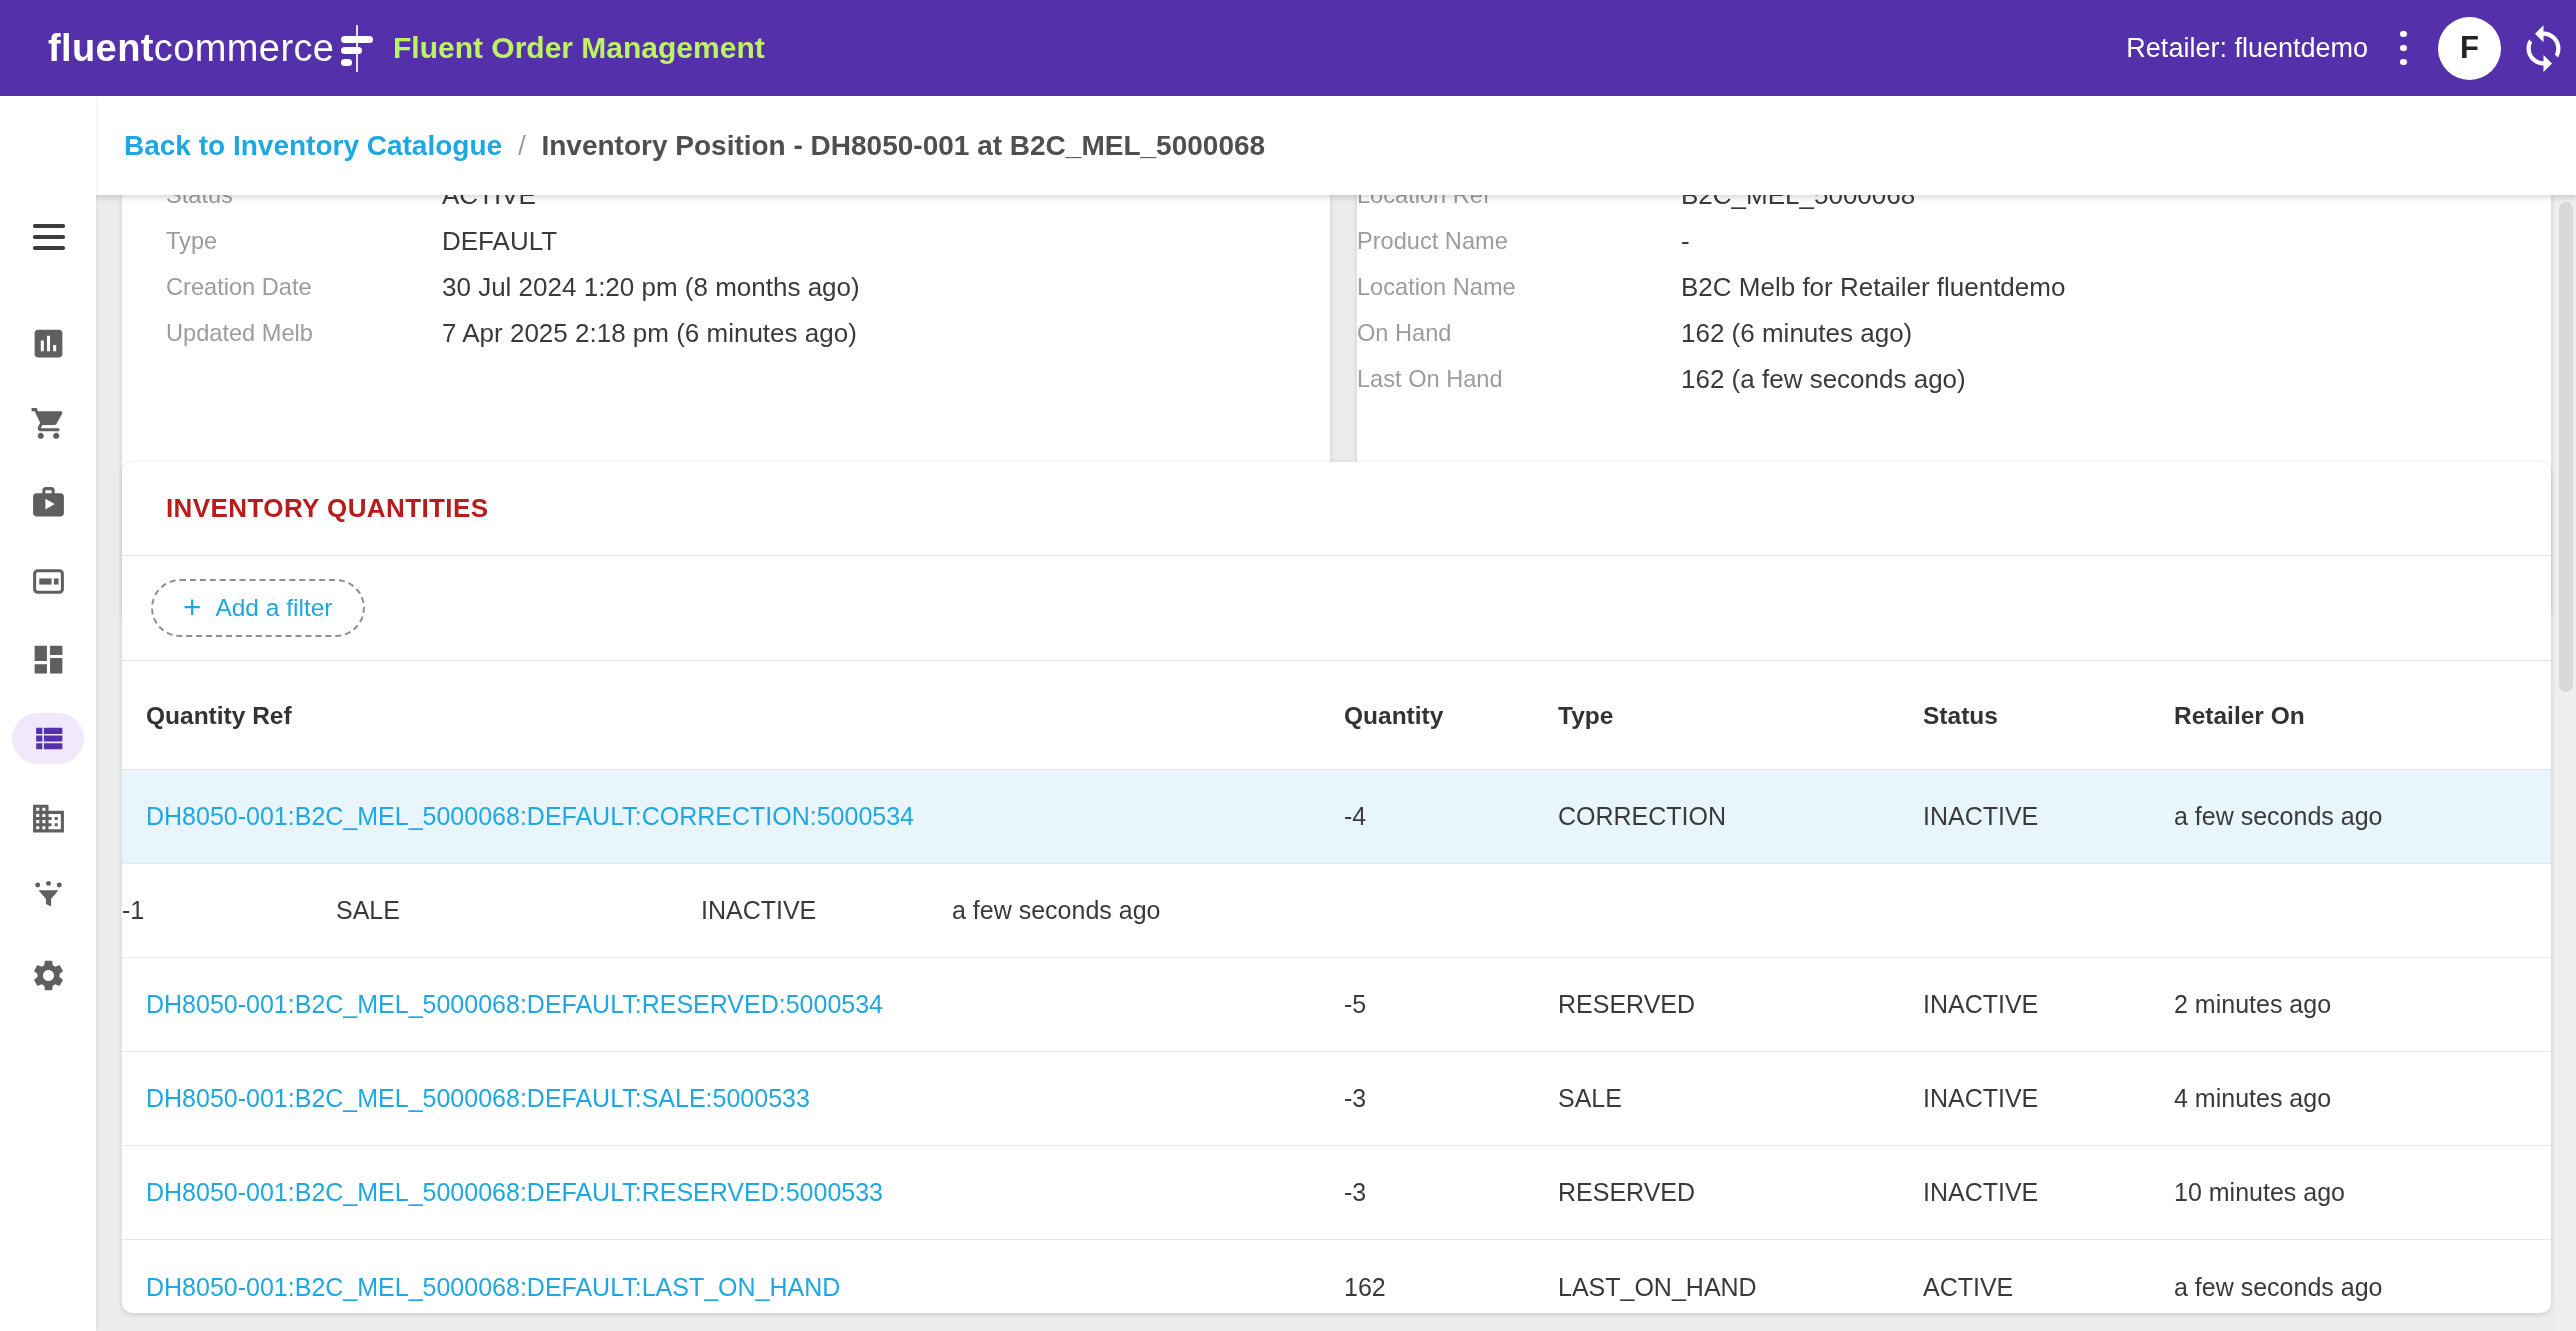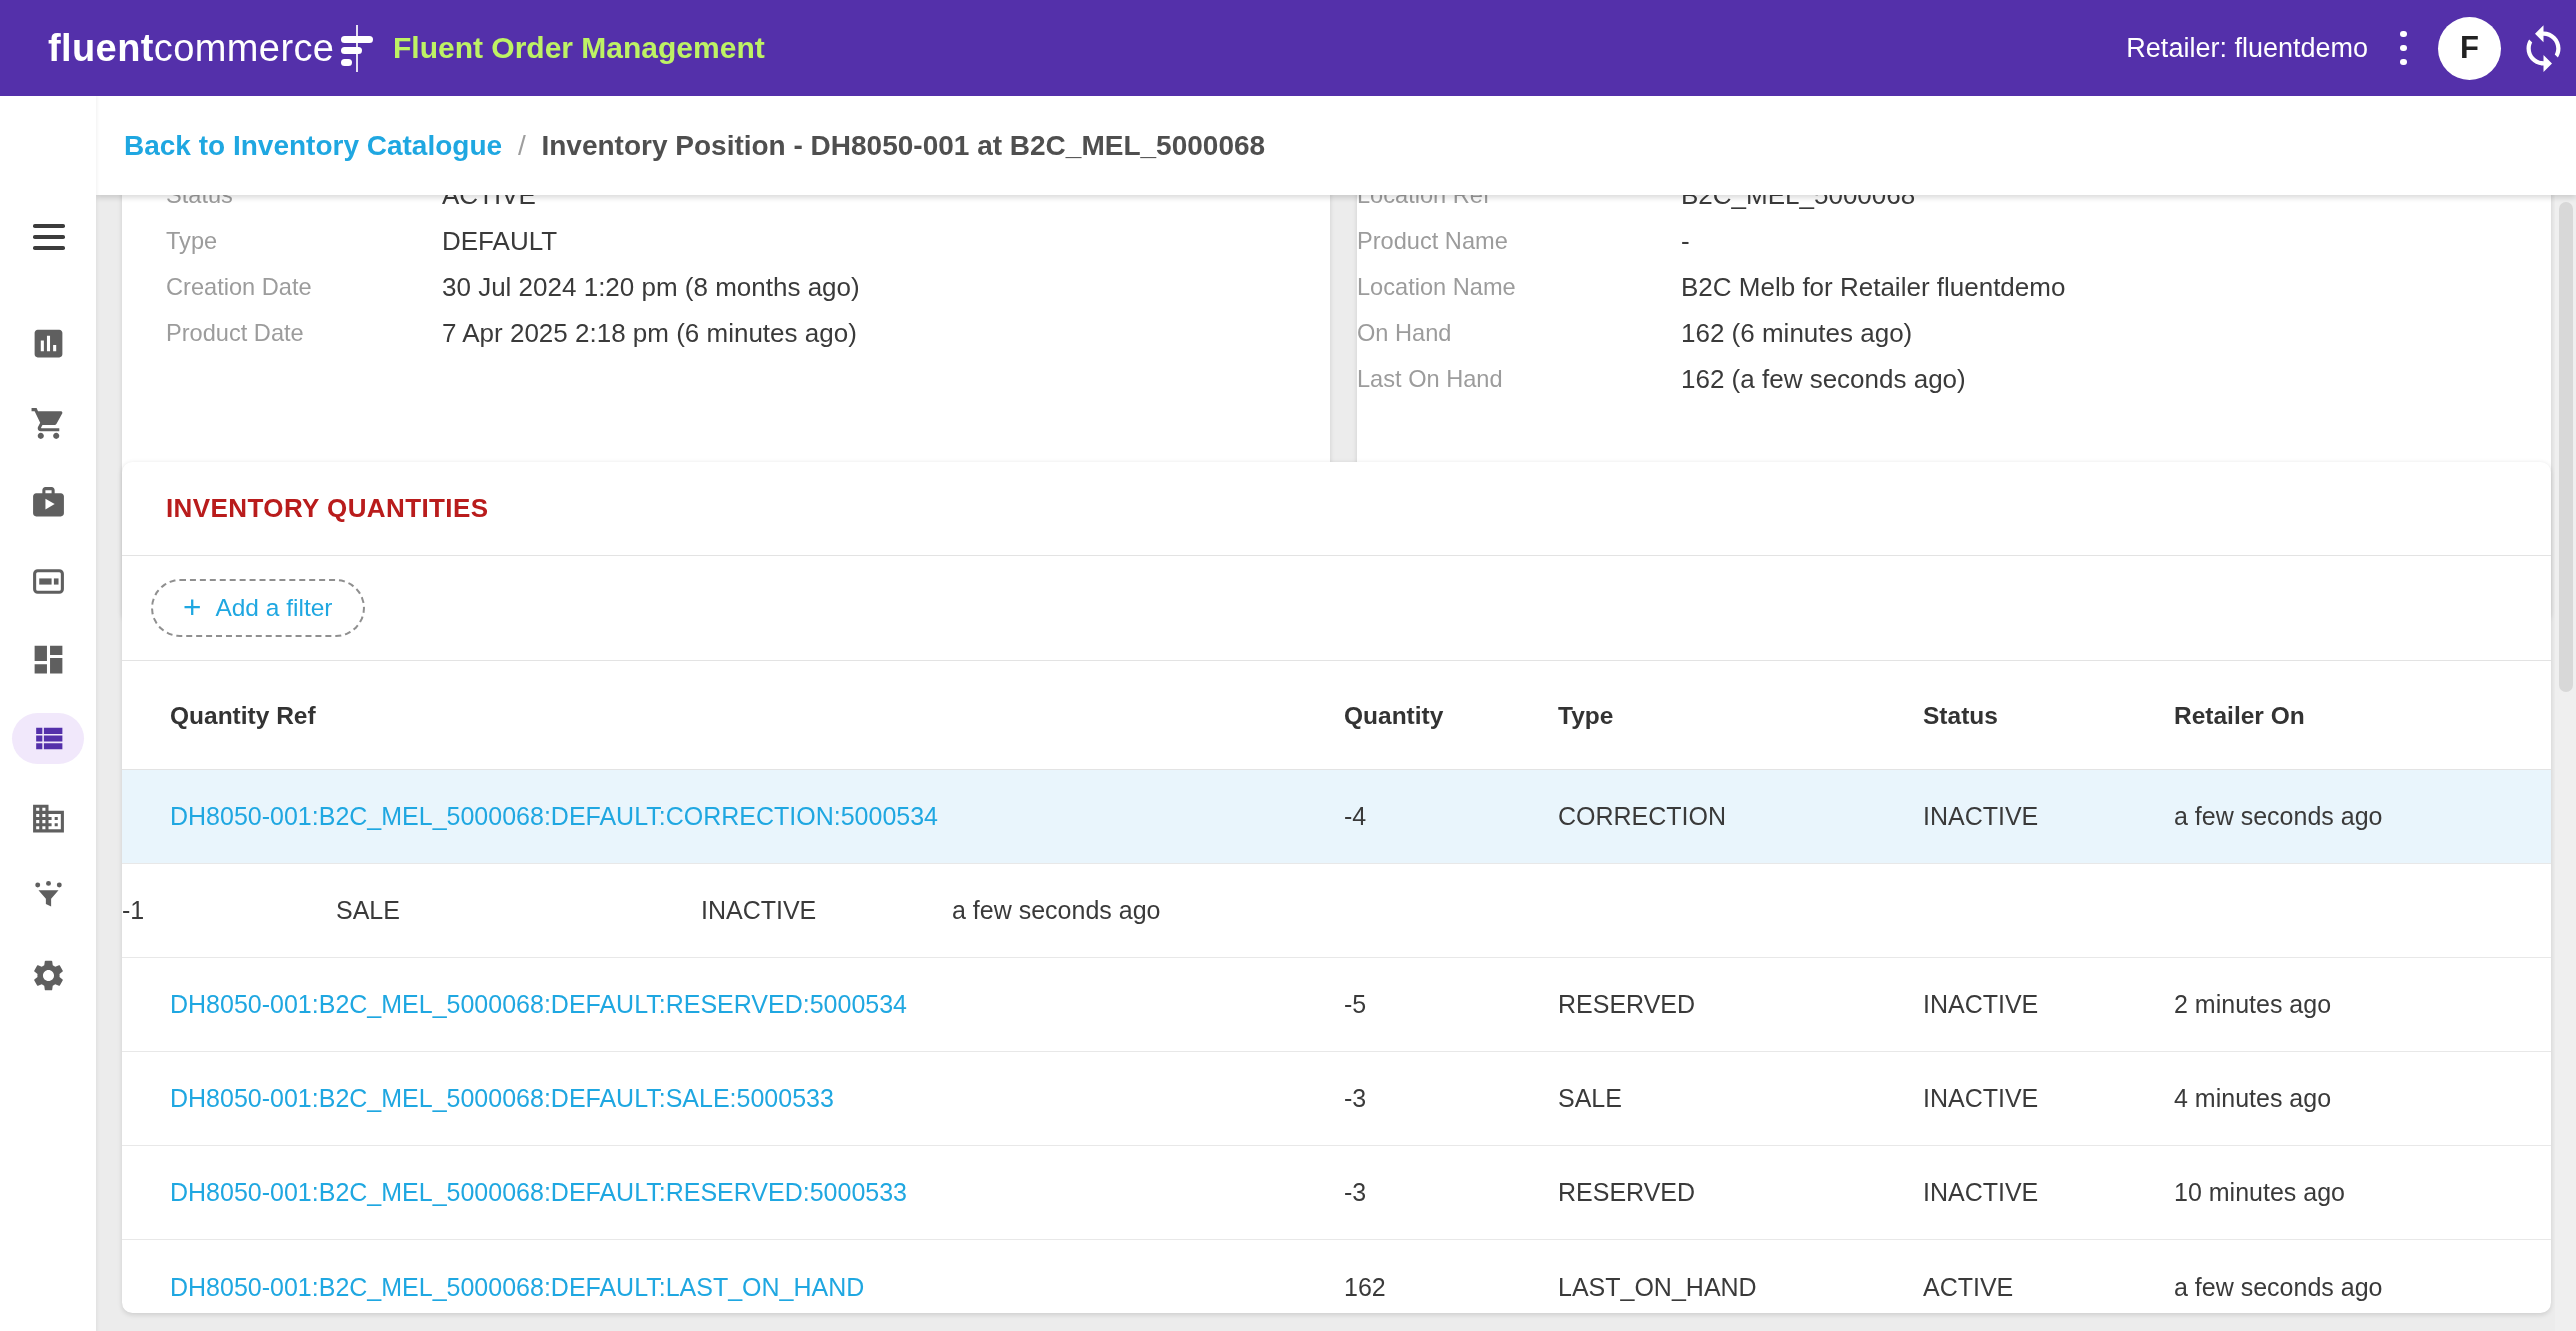--- a/index.html
+++ b/index.html
@@ -55,21 +55,21 @@
   .iq-title{font-size:26px;font-weight:700;color:#b91c1c;letter-spacing:0.4px;}
   .filter-block{height:105px;border-bottom:1.8px solid #e3e3e3;box-sizing:border-box;display:flex;align-items:center;}
   .add-filter{margin-left:29px;height:58px;min-width:195px;box-sizing:border-box;border:2.6px dashed #8f8f8f;border-radius:31.5px;display:flex;align-items:center;justify-content:center;padding:0 30px;color:#1fa7e1;cursor:pointer;background:#fff;}
   .add-filter .plus{font-size:31.5px;font-weight:400;margin-right:14px;line-height:1;}
   .add-filter .lbl{font-size:24.5px;font-weight:500;}
 
   .t-head{height:109px;border-bottom:1.8px solid #e3e3e3;box-sizing:border-box;display:flex;align-items:flex-end;font-size:24.5px;font-weight:700;color:#333;}
   .t-head > div{padding-bottom:39px;}
   .t-row{height:94px;border-bottom:1.8px solid #e8e8e8;box-sizing:border-box;display:flex;align-items:center;font-size:25px;color:#3a3a3a;cursor:pointer;}
   .t-row.hl{background:#e9f5fc;}
-  .c-ref{width:1222px;padding-left:48px;box-sizing:border-box;overflow:hidden;white-space:nowrap;}
+  .c-ref{width:1222px;padding-left:24px;box-sizing:border-box;overflow:hidden;white-space:nowrap;}
   .c-qty{width:214px;}
   .c-type{width:365px;}
   .c-status{width:251px;}
   .c-upd{flex:1;padding-right:35px;}
   .ref-link{color:#1fa7e1;text-decoration:none;cursor:pointer;}
 
   
   .scroll-track{position:absolute;left:2459px;top:0;width:21px;height:1137px;background:#efefef;}
   .scroll-thumb{position:absolute;left:3.5px;top:7px;width:14px;height:490px;border-radius:7px;background:#d8d8d8;cursor:pointer;}
 </style>
@@ -87,21 +87,21 @@
       </div>
       <div class="d-row">
         <div class="d-label">Type</div>
         <div class="d-value">DEFAULT</div>
       </div>
       <div class="d-row">
         <div class="d-label">Creation Date</div>
         <div class="d-value">30 Jul 2024 1:20 pm (8 months ago)</div>
       </div>
       <div class="d-row">
-        <div class="d-label">Product Date</div>
+        <div class="d-label">Updated Melb</div>
         <div class="d-value">7 Apr 2025 2:18 pm (6 minutes ago)</div>
       </div>
     </div>
 
     <div class="card card-right">
       <div class="d-row">
         <div class="d-label">Location Ref</div>
         <div class="d-value">B2C_MEL_5000068</div>
       </div>
       <div class="d-row">

